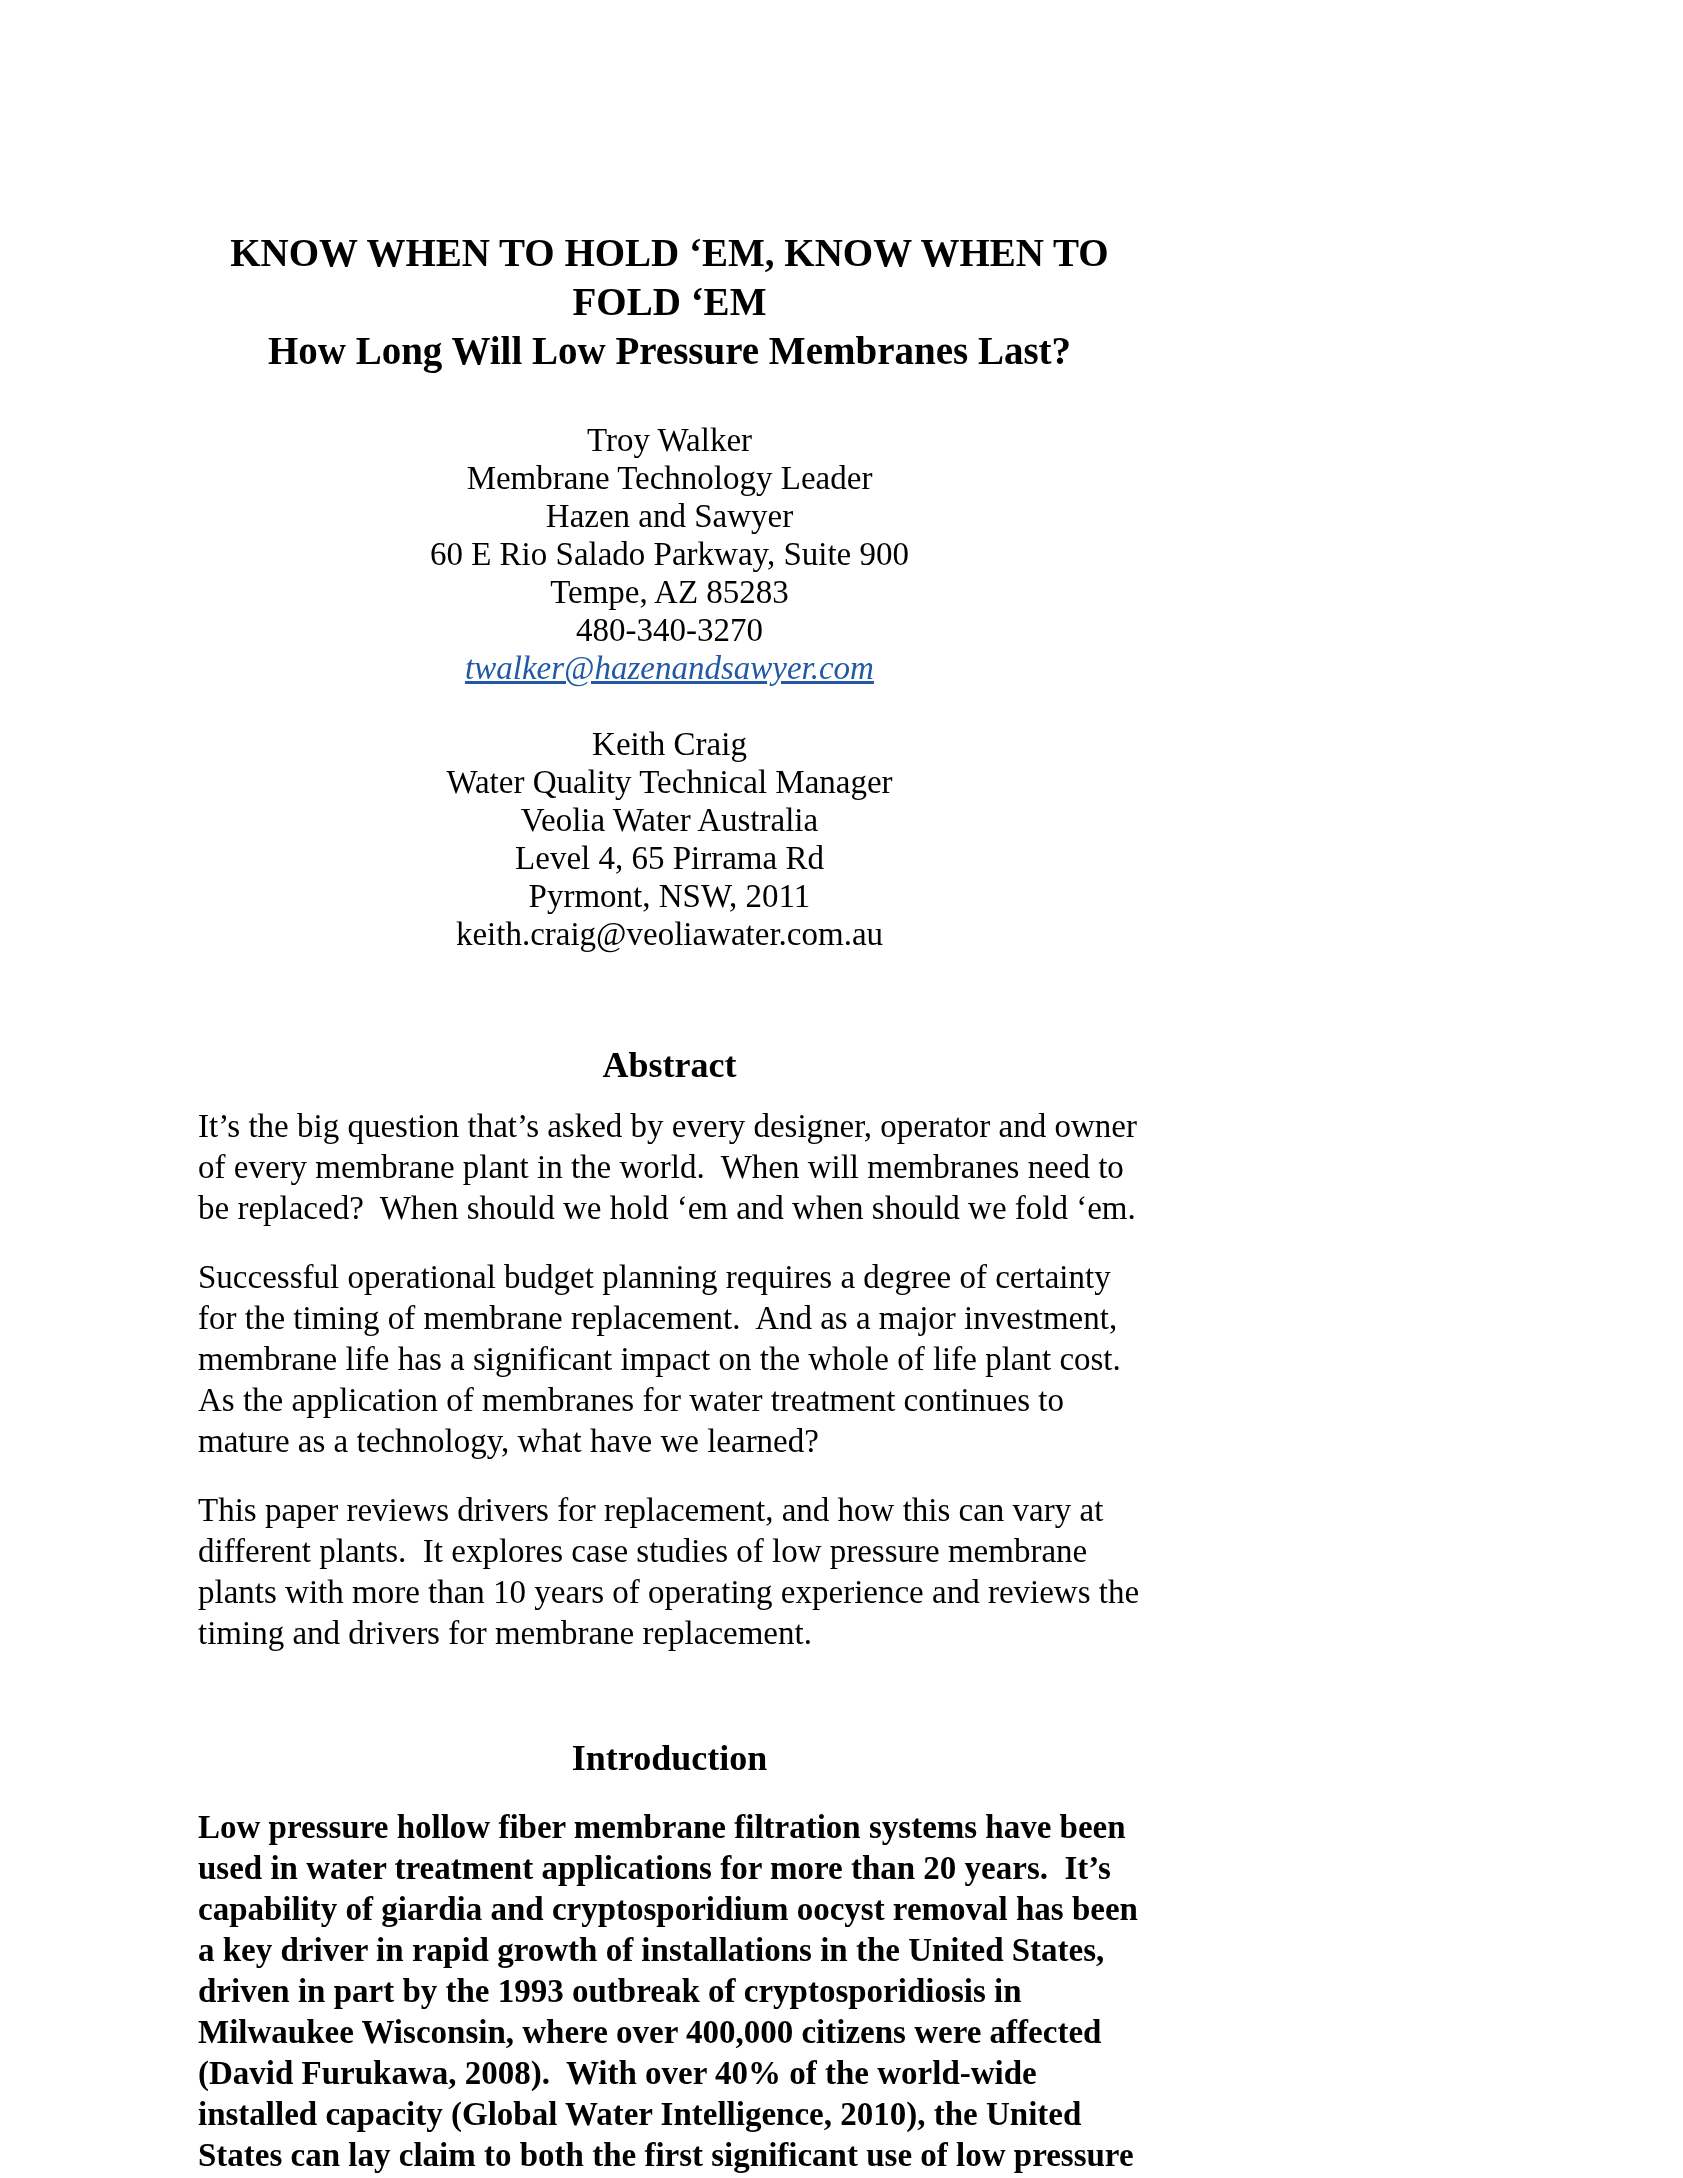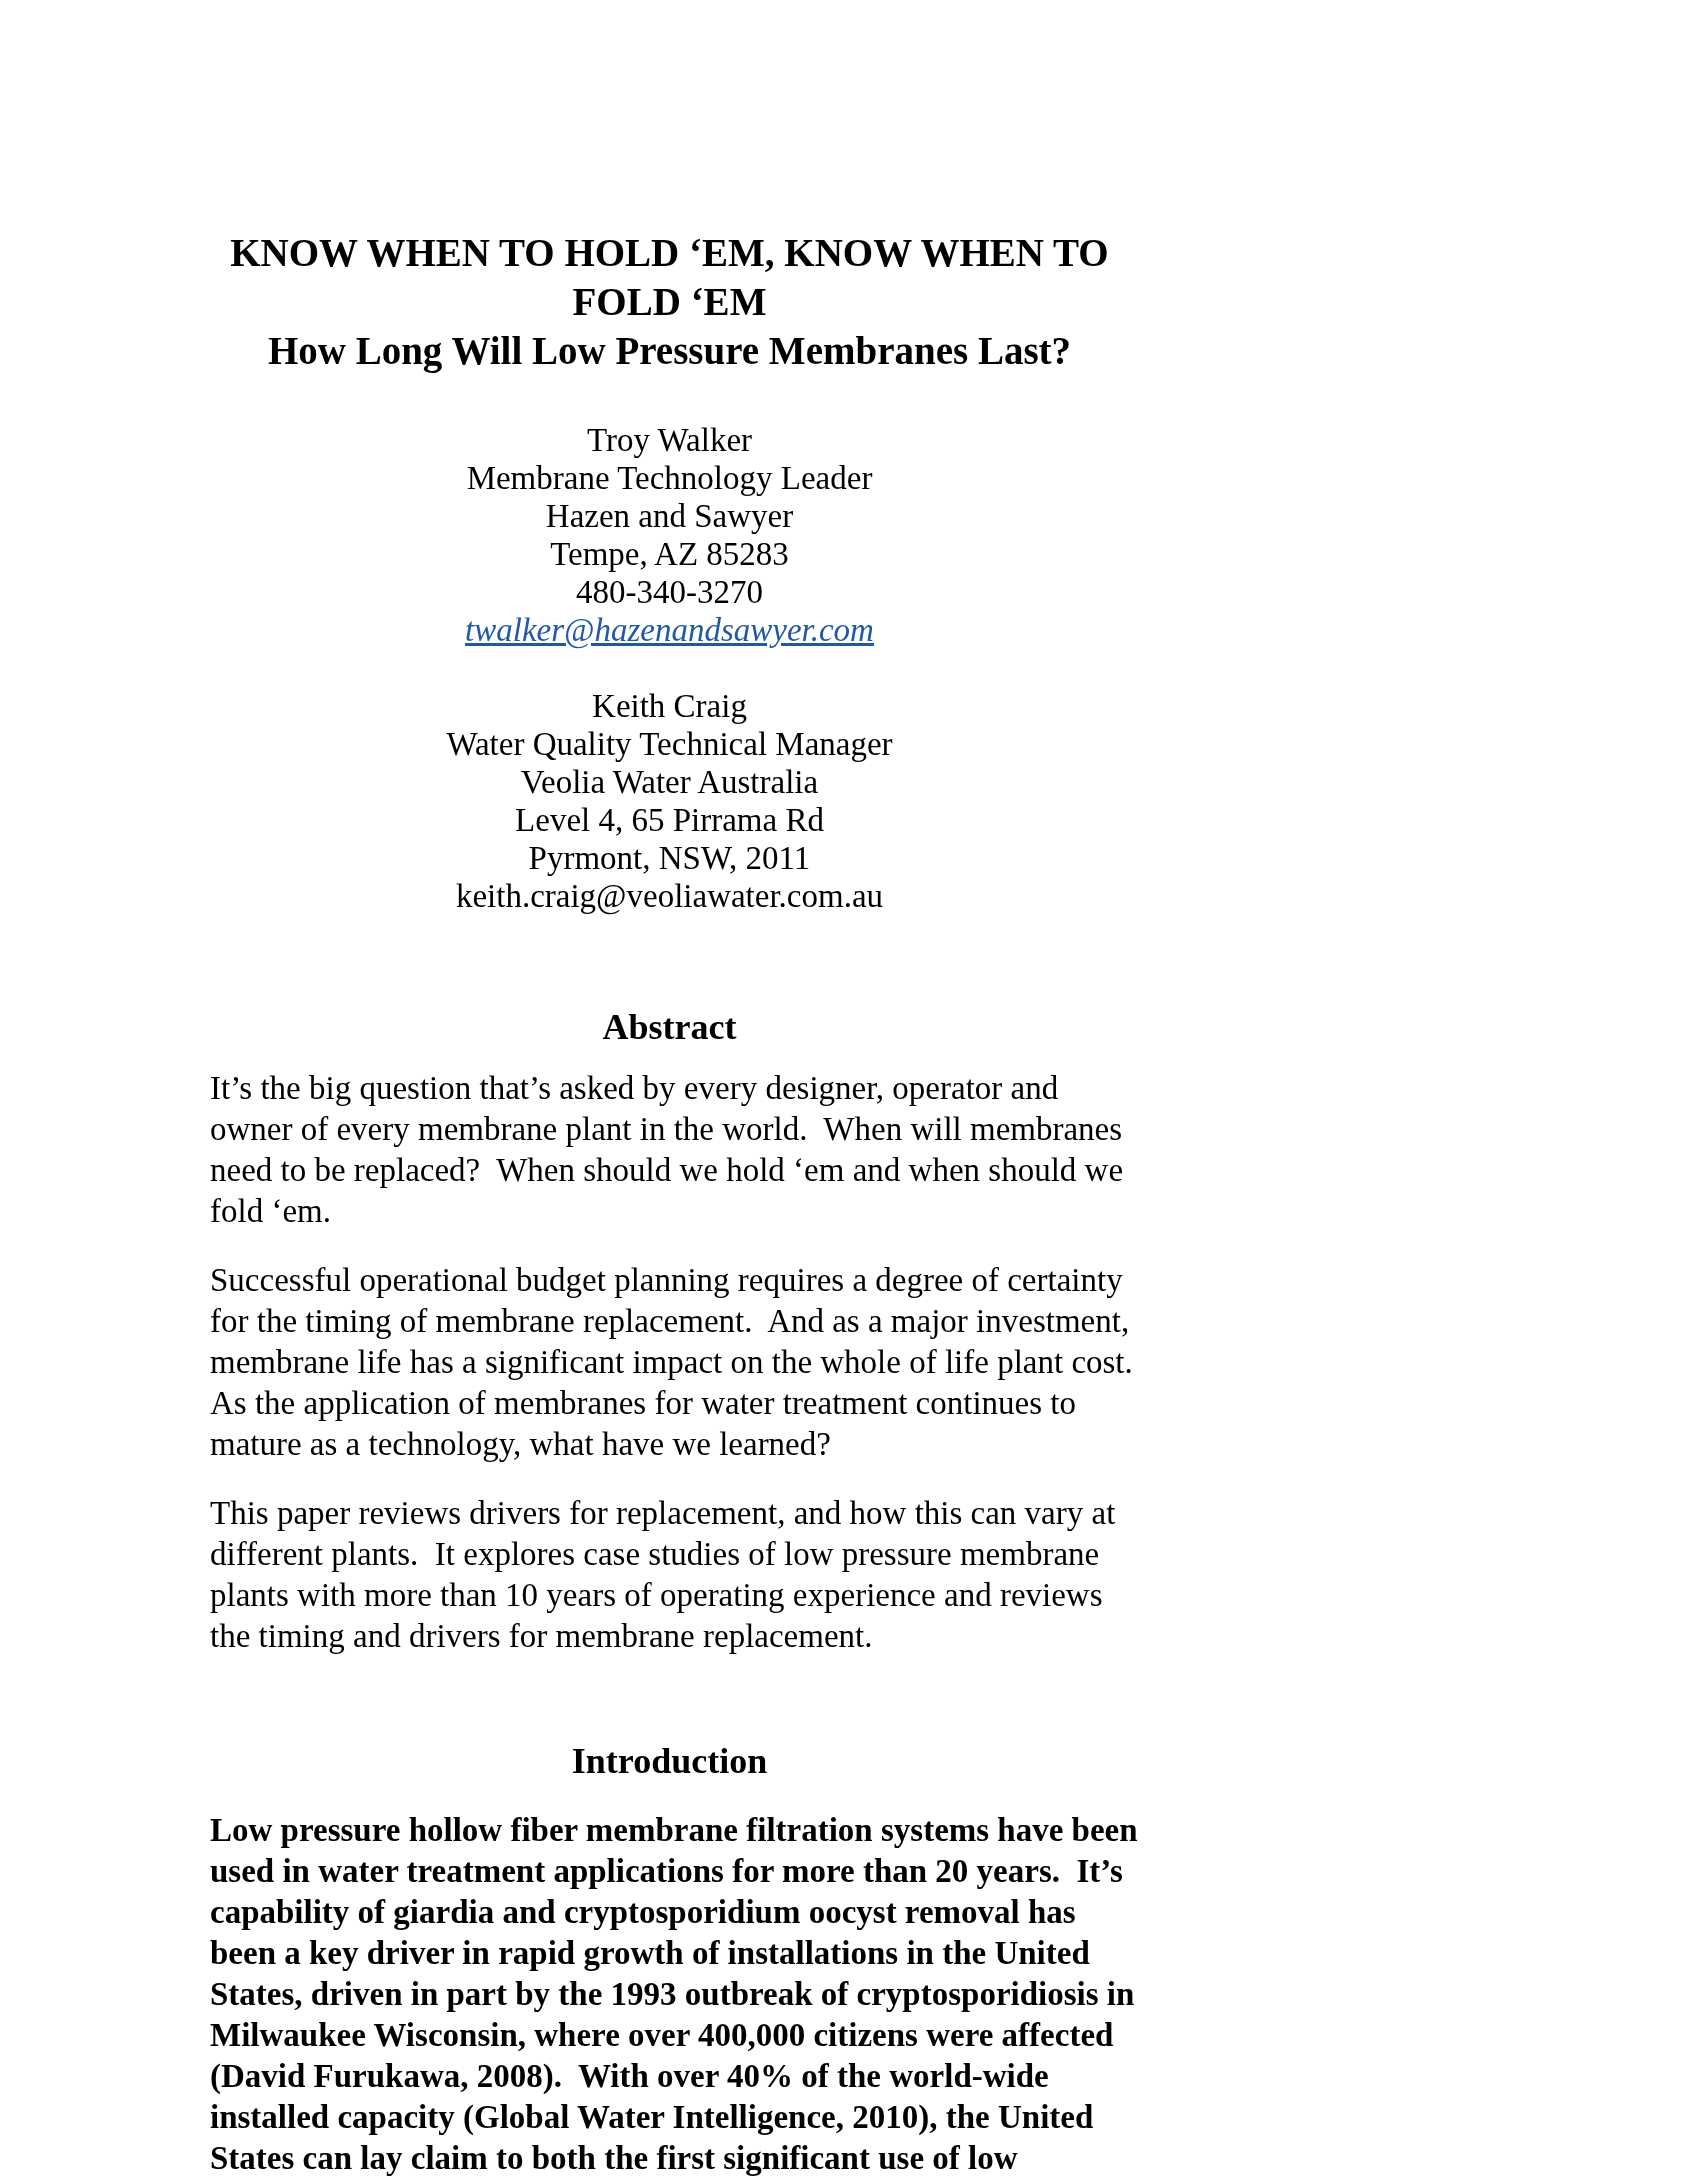--- a/index.html
+++ b/index.html
@@ -38,21 +38,21 @@
   }
   h2.section-heading {
     margin: 0;
     text-align: center;
     font-size: 36px;
     line-height: 46px;
     font-weight: bold;
   }
   #abstract-heading { margin-top: 89px; }
   #introduction-heading { margin-top: 81px; }
-  .body-text { font-size: 33px; margin-left: 12px; }
+  .body-text { font-size: 33px; }
   #abstract-body { margin-top: 18px; }
   #introduction-body { margin-top: 26px; font-weight: bold; }
   .body-text p {
     margin: 0 0 28px 0;
     line-height: 41px;
     text-align: left;
     white-space: pre-wrap;
   }
   .page-number {
     text-align: center;
@@ -69,20 +69,21 @@
     <span class="title-line">KNOW WHEN TO HOLD ‘EM, KNOW WHEN TO FOLD ‘EM</span>
     <span class="title-line">How Long Will Low Pressure Membranes Last?</span>
   </h1>
 
   <section class="authors">
 
     <div class="author-block">
       <span class="a-line it">Troy Walker</span>
       <span class="a-line it">Membrane Technology Leader</span>
       <span class="a-line">Hazen and Sawyer</span>
+      <span class="a-line it">60 E Rio Salado Parkway, Suite 900</span>
       <span class="a-line it">Tempe, AZ 85283</span>
       <span class="a-line it">480-340-3270</span>
       <span class="a-line"><a class="email-link" href="#">twalker@hazenandsawyer.com</a></span>
     </div>
 
     <div class="author-block">
       <span class="a-line it">Keith Craig</span>
       <span class="a-line it">Water Quality Technical Manager</span>
       <span class="a-line it">Veolia Water Australia</span>
       <span class="a-line it">Level 4, 65 Pirrama Rd</span>

